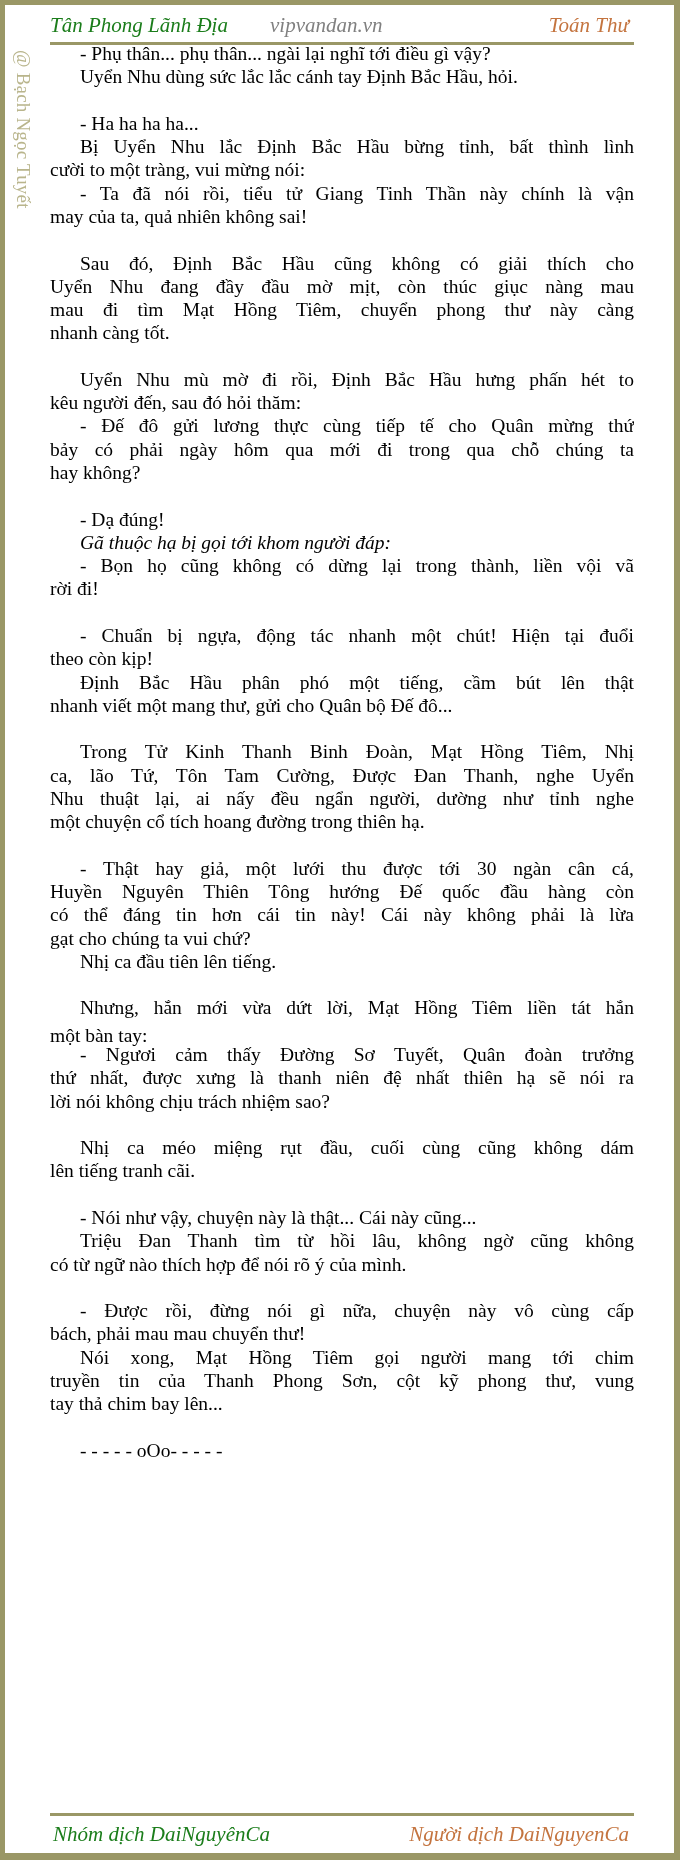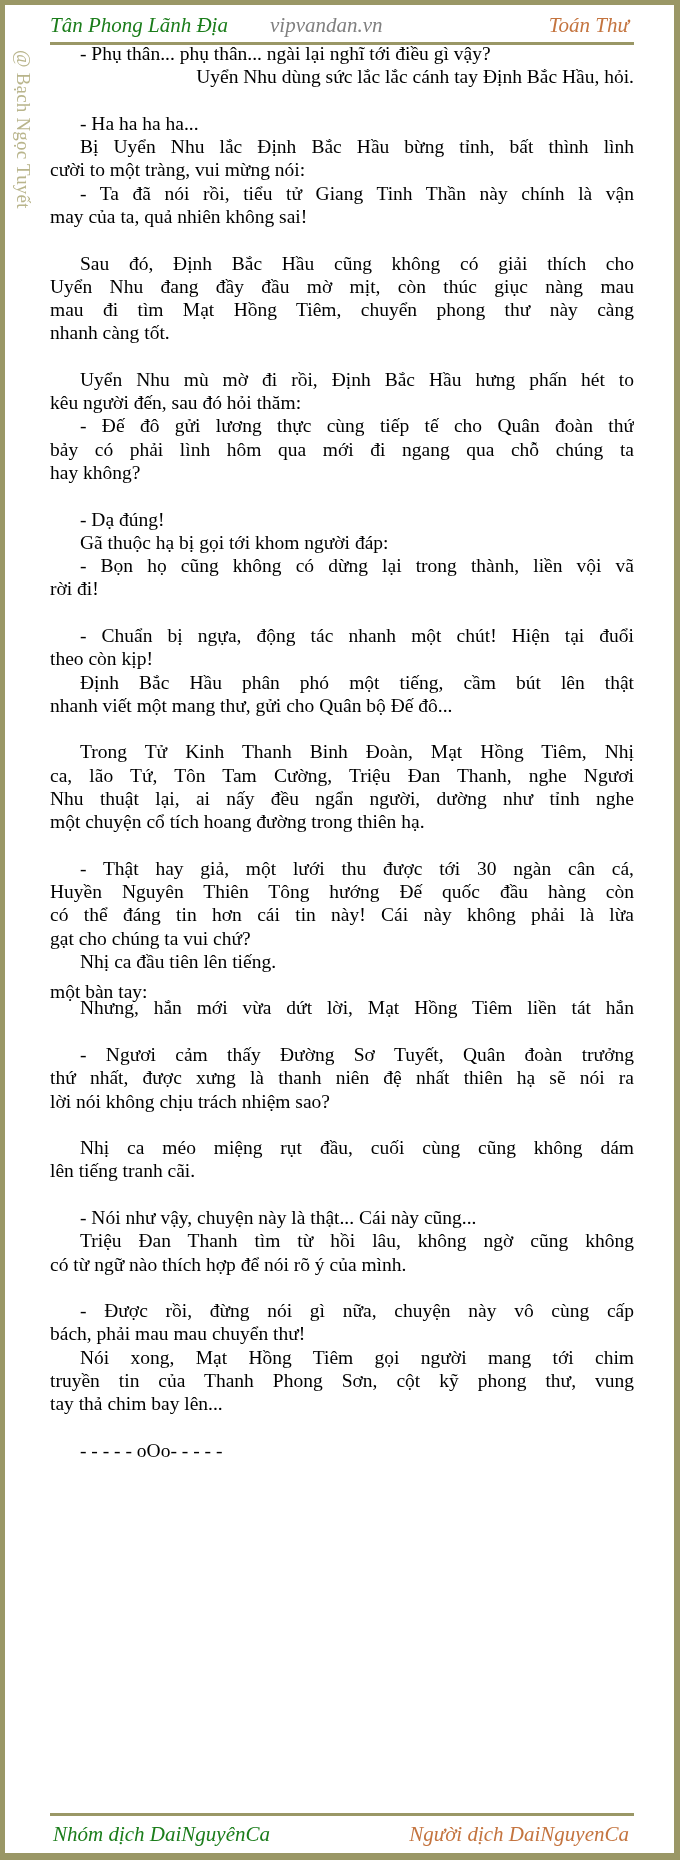--- a/index.html
+++ b/index.html
@@ -42,62 +42,62 @@
 <div class="page">
   <div class="hdr hdr-title">Tân Phong Lãnh Địa</div>
   <div class="hdr hdr-site">vipvandan.vn</div>
   <div class="hdr hdr-right">Toán Thư</div>
   <div class="rule rule-top"></div>
 
   <div class="watermark">@ Bạch Ngọc Tuyết</div>
 
   <div class="body-text" id="body-text">
       <div class="line indent" style="top: 37px;">- Phụ thân... phụ thân... ngài lại nghĩ tới điều gì vậy?</div>
-      <div class="line indent" style="top: 60.28px; text-align: right;">Uyển Nhu dùng sức lắc lắc cánh tay Định Bắc Hầu, hỏi.</div>
+      <div class="line indent" style="top: 60.28px;">Uyển Nhu dùng sức lắc lắc cánh tay Định Bắc Hầu, hỏi.</div>
       <div class="line" style="top: 83.56px;"></div>
       <div class="line indent" style="top: 106.84px;">- Ha ha ha ha...</div>
       <div class="line indent justify" style="top: 130.12px;">Bị Uyển Nhu lắc Định Bắc Hầu bừng tỉnh, bất thình lình</div>
       <div class="line" style="top: 153.4px;">cười to một tràng, vui mừng nói:</div>
       <div class="line indent justify" style="top: 176.68px;">- Ta đã nói rồi, tiểu tử Giang Tinh Thần này chính là vận</div>
       <div class="line" style="top: 199.96px;">may của ta, quả nhiên không sai!</div>
       <div class="line" style="top: 223.24px;"></div>
       <div class="line indent justify" style="top: 246.52px;">Sau đó, Định Bắc Hầu cũng không có giải thích cho</div>
       <div class="line justify" style="top: 269.8px;">Uyển Nhu đang đầy đầu mờ mịt, còn thúc giục nàng mau</div>
       <div class="line justify" style="top: 293.08px;">mau đi tìm Mạt Hồng Tiêm, chuyển phong thư này càng</div>
       <div class="line" style="top: 316.36px;">nhanh càng tốt.</div>
       <div class="line" style="top: 339.64px;"></div>
       <div class="line indent justify" style="top: 362.92px;">Uyển Nhu mù mờ đi rồi, Định Bắc Hầu hưng phấn hét to</div>
       <div class="line" style="top: 386.2px;">kêu người đến, sau đó hỏi thăm:</div>
-      <div class="line indent justify" style="top: 409.48px;">- Đế đô gửi lương thực cùng tiếp tế cho Quân đoàn thứ</div>
-      <div class="line justify" style="top: 432.76px;">bảy có phải lình hôm qua mới đi ngang qua chỗ chúng ta</div>
+      <div class="line indent justify" style="top: 409.48px;">- Đế đô gửi lương thực cùng tiếp tế cho Quân mừng thứ</div>
+      <div class="line justify" style="top: 432.76px;">bảy có phải ngày hôm qua mới đi trong qua chỗ chúng ta</div>
       <div class="line" style="top: 456.04px;">hay không?</div>
       <div class="line" style="top: 479.32px;"></div>
       <div class="line indent" style="top: 502.6px;">- Dạ đúng!</div>
-      <div class="line indent" style="top: 525.88px;">Gã thuộc hạ bị gọi tới khom người đáp:</div>
+      <div class="line indent" style="top: 525.88px; font-style: italic;">Gã thuộc hạ bị gọi tới khom người đáp:</div>
       <div class="line indent justify" style="top: 549.16px;">- Bọn họ cũng không có dừng lại trong thành, liền vội vã</div>
       <div class="line" style="top: 572.44px;">rời đi!</div>
       <div class="line" style="top: 595.72px;"></div>
       <div class="line indent justify" style="top: 619px;">- Chuẩn bị ngựa, động tác nhanh một chút! Hiện tại đuổi</div>
       <div class="line" style="top: 642.28px;">theo còn kịp!</div>
       <div class="line indent justify" style="top: 665.56px;">Định Bắc Hầu phân phó một tiếng, cầm bút lên thật</div>
       <div class="line" style="top: 688.84px;">nhanh viết một mang thư, gửi cho Quân bộ Đế đô...</div>
       <div class="line" style="top: 712.12px;"></div>
       <div class="line indent justify" style="top: 735.4px;">Trong Tử Kinh Thanh Binh Đoàn, Mạt Hồng Tiêm, Nhị</div>
-      <div class="line justify" style="top: 758.68px;">ca, lão Tứ, Tôn Tam Cường, Triệu Đan Thanh, nghe Ngươi</div>
+      <div class="line justify" style="top: 758.68px;">ca, lão Tứ, Tôn Tam Cường, Được Đan Thanh, nghe Uyển</div>
       <div class="line justify" style="top: 781.96px;">Nhu thuật lại, ai nấy đều ngẩn người, dường như tỉnh nghe</div>
       <div class="line" style="top: 805.24px;">một chuyện cổ tích hoang đường trong thiên hạ.</div>
       <div class="line" style="top: 828.52px;"></div>
       <div class="line indent justify" style="top: 851.8px;">- Thật hay giả, một lưới thu được tới 30 ngàn cân cá,</div>
       <div class="line justify" style="top: 875.08px;">Huyền Nguyên Thiên Tông hướng Đế quốc đầu hàng còn</div>
       <div class="line justify" style="top: 898.36px;">có thể đáng tin hơn cái tin này! Cái này không phải là lừa</div>
       <div class="line" style="top: 921.64px;">gạt cho chúng ta vui chứ?</div>
       <div class="line indent" style="top: 944.92px;">Nhị ca đầu tiên lên tiếng.</div>
       <div class="line" style="top: 968.2px;"></div>
       <div class="line indent justify" style="top: 991.48px;">Nhưng, hắn mới vừa dứt lời, Mạt Hồng Tiêm liền tát hắn</div>
-      <div class="line" style="top: 975px;">một bàn tay:</div>
+      <div class="line" style="top: 1019px;">một bàn tay:</div>
       <div class="line indent justify" style="top: 1038.04px;">- Ngươi cảm thấy Đường Sơ Tuyết, Quân đoàn trưởng</div>
       <div class="line justify" style="top: 1061.32px;">thứ nhất, được xưng là thanh niên đệ nhất thiên hạ sẽ nói ra</div>
       <div class="line" style="top: 1084.6px;">lời nói không chịu trách nhiệm sao?</div>
       <div class="line" style="top: 1107.88px;"></div>
       <div class="line indent justify" style="top: 1131.16px;">Nhị ca méo miệng rụt đầu, cuối cùng cũng không dám</div>
       <div class="line" style="top: 1154.44px;">lên tiếng tranh cãi.</div>
       <div class="line" style="top: 1177.72px;"></div>
       <div class="line indent" style="top: 1201px;">- Nói như vậy, chuyện này là thật... Cái này cũng...</div>
       <div class="line indent justify" style="top: 1224.28px;">Triệu Đan Thanh tìm từ hồi lâu, không ngờ cũng không</div>
       <div class="line" style="top: 1247.56px;">có từ ngữ nào thích hợp để nói rõ ý của mình.</div>

